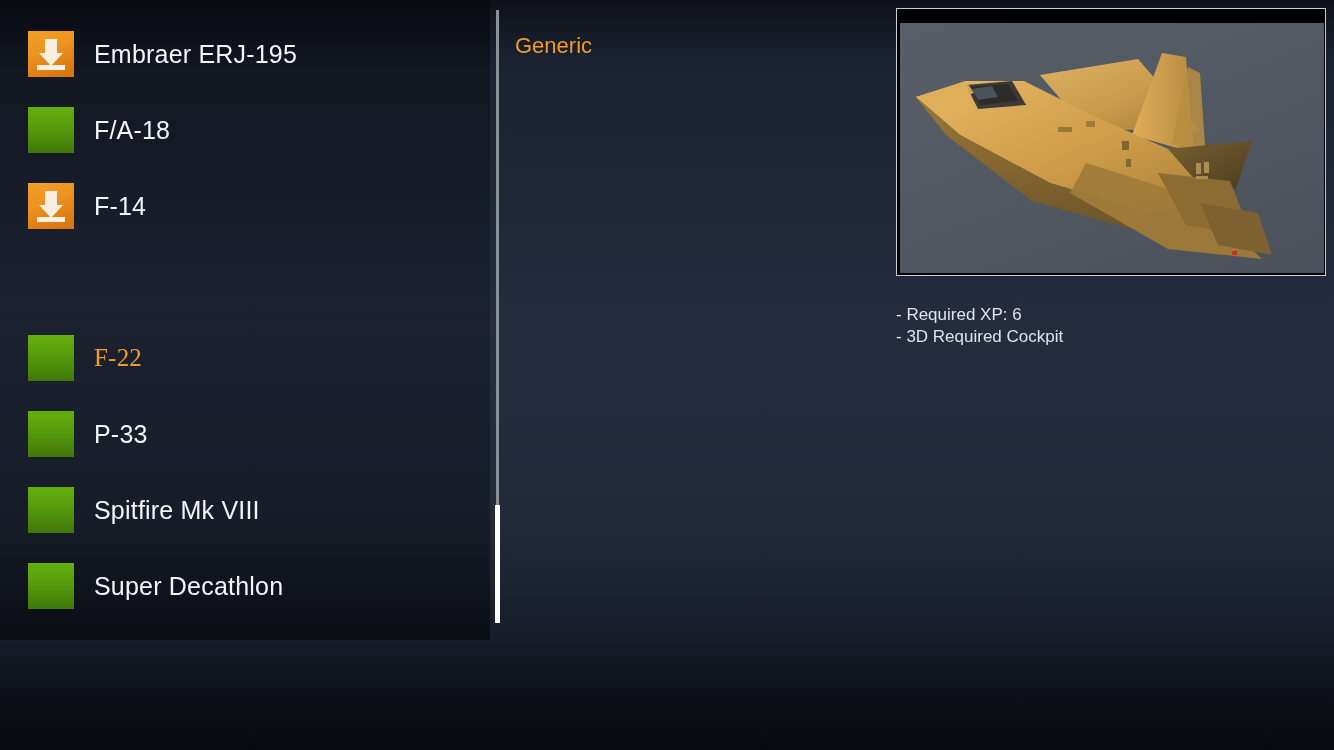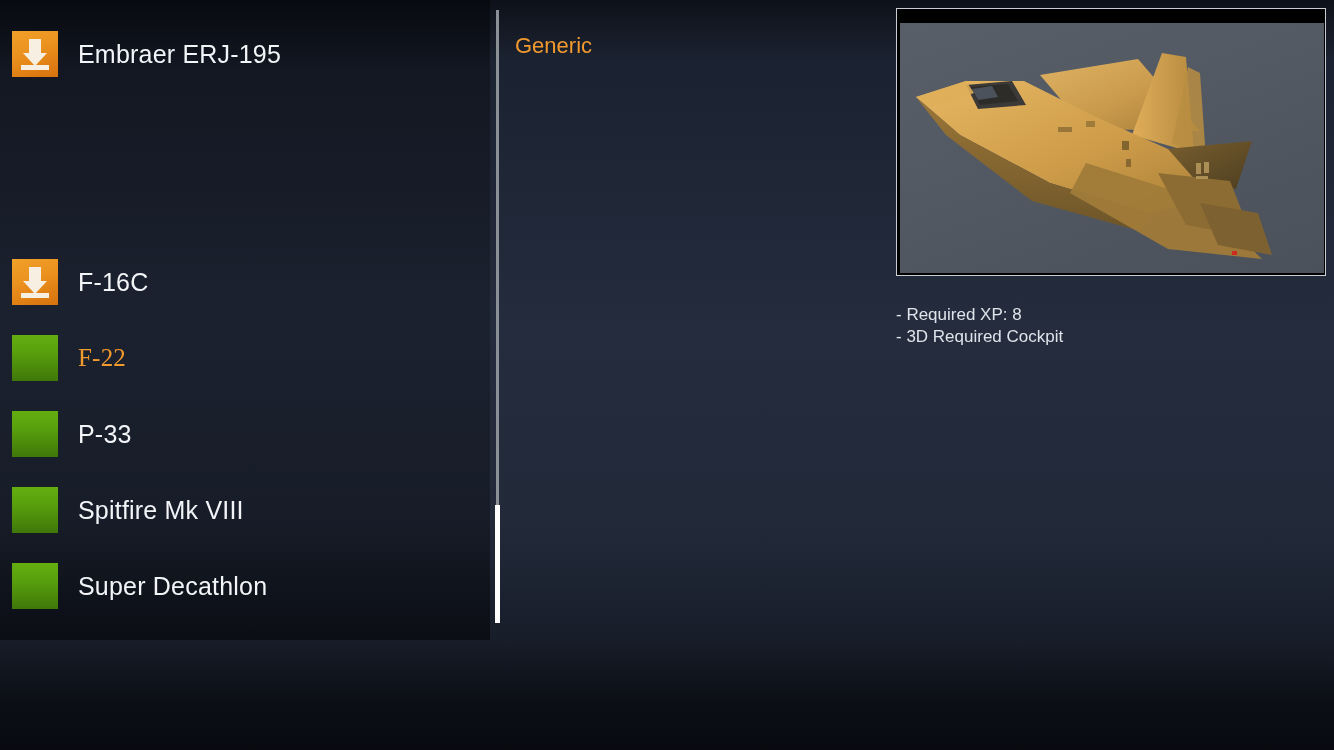--- a/index.html
+++ b/index.html
@@ -40,21 +40,21 @@
     overflow: hidden;
   }
   .list-row {
     position: absolute;
     left: 0;
     width: 490px;
     height: 64px;
     display: flex;
     align-items: center;
     box-sizing: border-box;
-    padding-left: 12px;
+    padding-left: 28px;
   }
   .badge {
     width: 46px;
     height: 46px;
     flex: 0 0 46px;
     position: relative;
     overflow: hidden;
   }
   .badge.green {
     background: linear-gradient(180deg, #64ae10 0%, #5aa10d 35%, #4b8a0b 72%, #3f7709 100%);
@@ -165,30 +165,34 @@
 
     <div class="list-row" style="top:22px">
       <div class="badge download">
         <div class="arrow-stem"></div>
           <div class="arrow-head"></div>
           <div class="arrow-bar"></div>
       </div>
       <div class="row-label">Embraer ERJ-195</div>
     </div>
 
-
-
-    <div class="list-row" style="top:250px">
+    <div class="list-row" style="top:98px">
+      <div class="badge green"></div>
+      <div class="row-label">F/A-18</div>
+    </div>
+
+    <div class="list-row" style="top:174px">
       <div class="badge download">
         <div class="arrow-stem"></div>
           <div class="arrow-head"></div>
           <div class="arrow-bar"></div>
       </div>
-      <div class="row-label">F-16C</div>
-    </div>
+      <div class="row-label">F-14</div>
+    </div>
+
 
     <div class="list-row selected" style="top:326px">
       <div class="badge green"></div>
       <div class="row-label">F-22</div>
     </div>
 
     <div class="list-row" style="top:402px">
       <div class="badge green"></div>
       <div class="row-label">P-33</div>
     </div>
@@ -267,21 +271,21 @@
           <rect x="304" y="139" width="5" height="11"></rect>
           <rect x="296" y="153" width="12" height="3"></rect>
         </g>
 
         <rect x="332" y="228" width="5" height="4" fill="#cc2a22"></rect>
       </svg>
     </div>
   </div>
 
   <div id="feature-list">
-    <div class="feature-line">- Required XP: 8</div>
+    <div class="feature-line">- Required XP: 6</div>
     <div class="feature-line">- 3D Required Cockpit</div>
   </div>
 
   <div id="bottom-bar">
 
     
 
     
 
     

